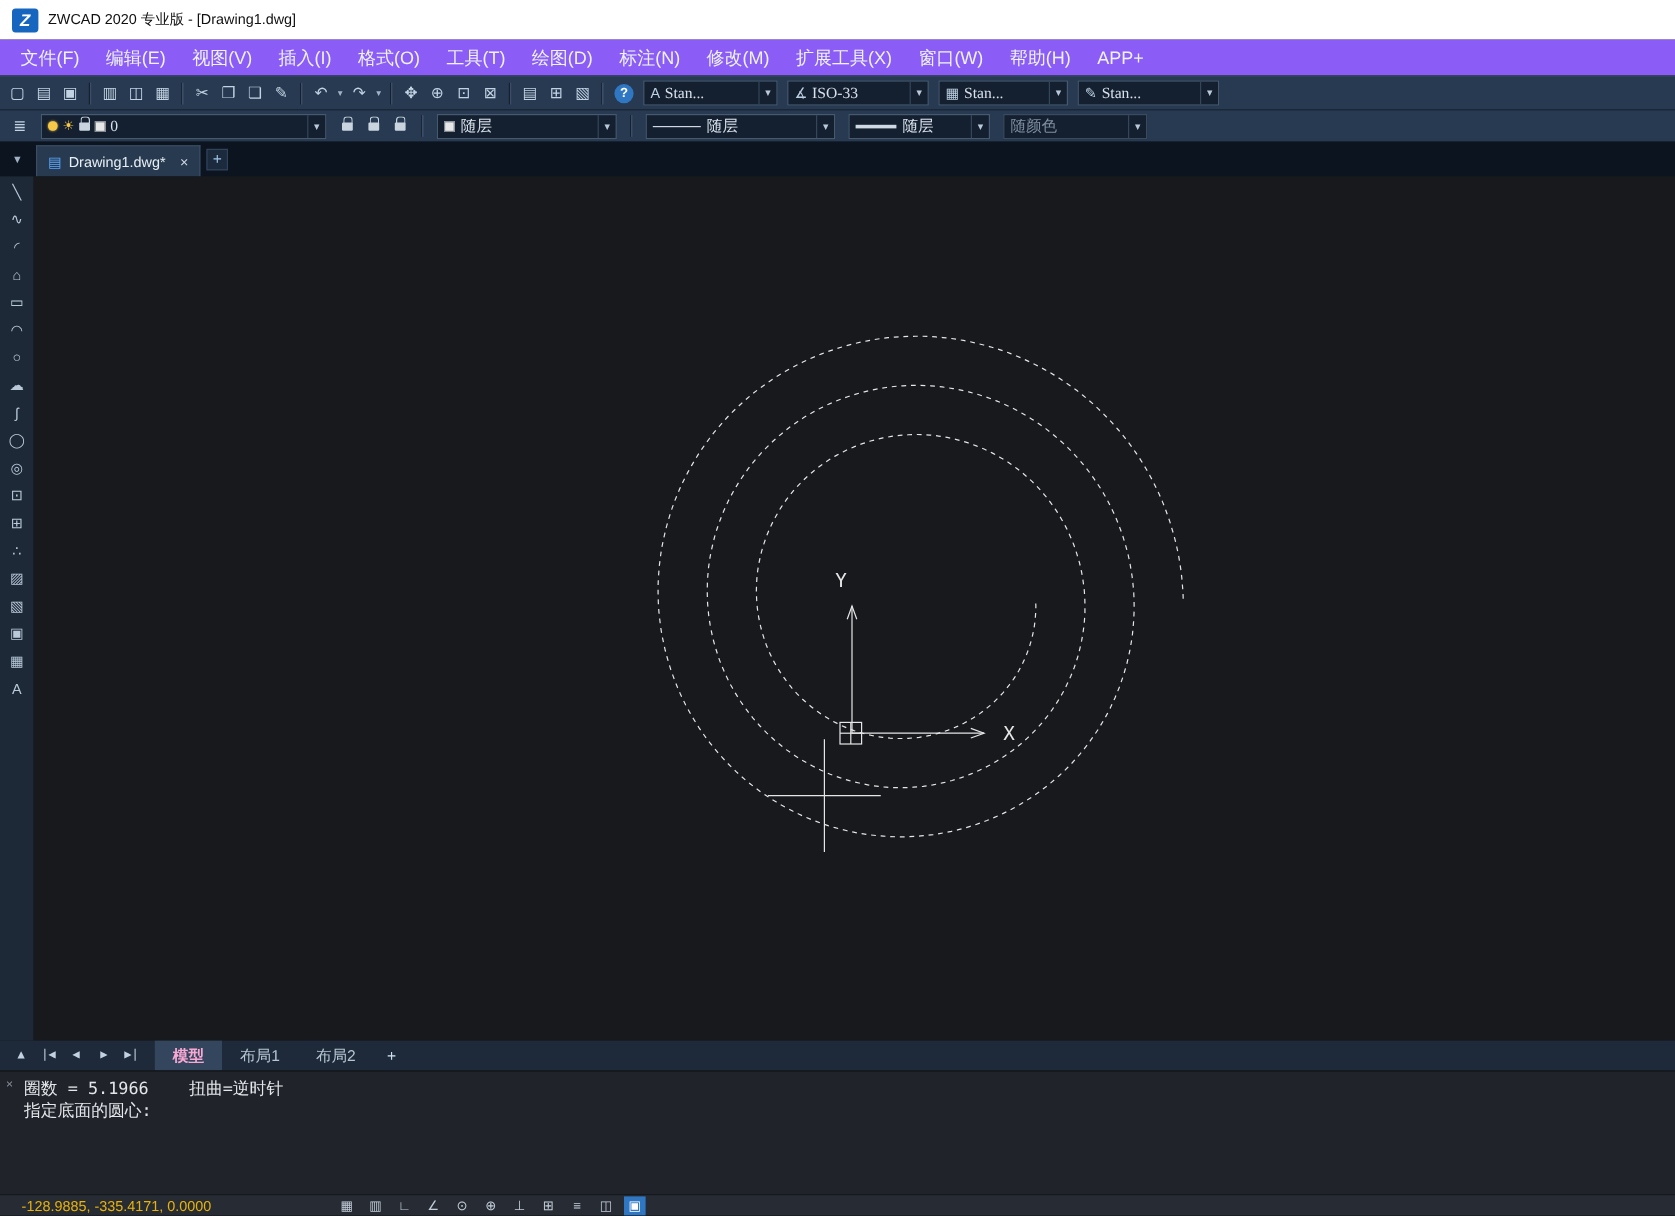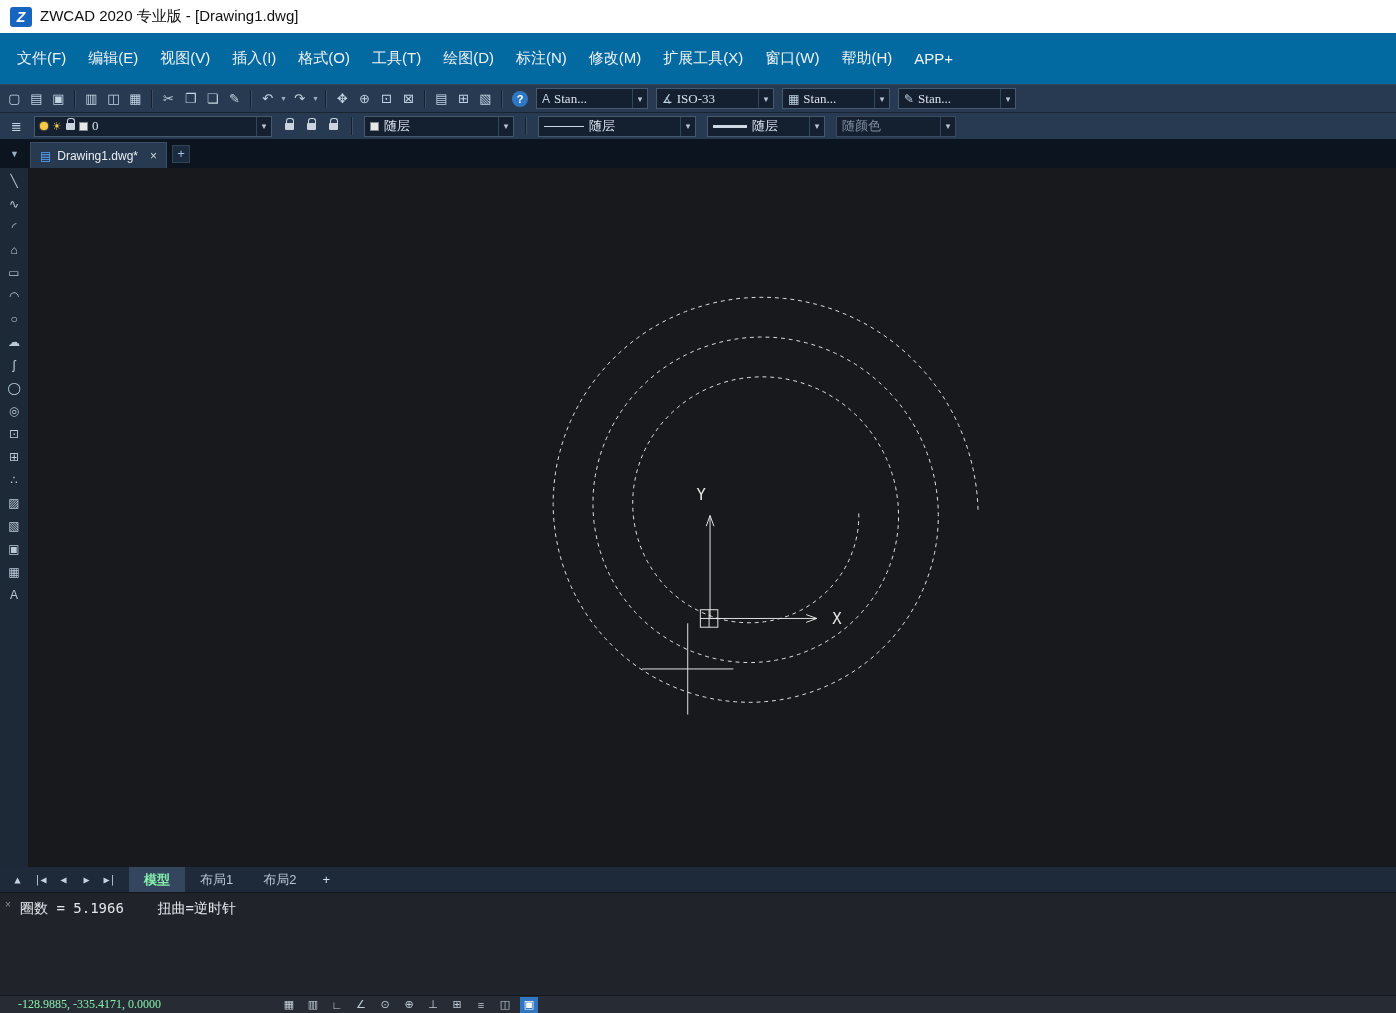--- a/index.html
+++ b/index.html
@@ -4,24 +4,24 @@
 <style>
   * { box-sizing: border-box; margin: 0; padding: 0; }
   html,body { width:1396px; height:1013px; overflow:hidden; }
   body { font-family:"Liberation Sans","DejaVu Sans",sans-serif; background:#17191d; }
   .app { display:flex; flex-direction:column; width:1396px; height:1013px; }
 
   
   .titlebar { flex:0 0 33px; background:#ffffff; display:flex; align-items:center; padding:0 10px; gap:8px; }
   .logo { width:22px; height:20px; background:#1666c0; color:#fff; font-weight:bold; font-style:italic;
           font-size:14px; display:flex; align-items:center; justify-content:center; border-radius:3px; }
-  .title { font-size:15px; color:#101010; }
-
-  
-  .menubar { flex:0 0 30px; background:#0369a1; display:flex; align-items:flex-end; padding:16px 6px; }
+  .title { font-size:12px; color:#101010; }
+
+  
+  .menubar { flex:0 0 30px; background:#8b5cf6; display:flex; align-items:flex-end; padding:4px 6px; }
   .menu-item { color:#eef3f8; font-size:15px; padding:0 11px; height:100%; display:flex; align-items:center; cursor:default; }
 
   
   .toolbar1 { flex:0 0 28px; background:#273a51; border-top:1px solid #31455d; display:flex; align-items:center; padding:0 4px; }
   .tb-icons { display:flex; align-items:center; gap:1px; }
   .tb-icon { width:21px; height:21px; display:flex; align-items:center; justify-content:center; color:#c2d3e3; font-size:13px; }
   .tb-icon[data-name="toolbar-separator"] { width:2px; min-width:2px; height:18px; padding:0;
       background:linear-gradient(to right,#16212d 50%,#3a4f67 50%); margin:0 4px; }
   .tb-icon.mini { width:9px; min-width:9px; font-size:8px; color:#9fb3c6; }
   .tb-icon.round { background:#2f77c2; color:#fff; border-radius:50%; width:16px; height:16px; min-width:16px; font-size:11px; font-weight:bold; margin:0 4px; }
@@ -65,33 +65,33 @@
   .lt-icon { width:22px; height:21px; display:flex; align-items:center; justify-content:center; color:#b9c9d8; font-size:12px; }
   .canvas { flex:1 1 auto; background:#17191d; position:relative; }
   .canvas svg { width:100%; height:100%; display:block; }
 
   
   .layoutbar { flex:0 0 25px; background:#1e2a39; display:flex; align-items:center; padding-left:6px; }
   .nav { display:flex; align-items:center; }
   .nav-ic { color:#c3d2e0; font-size:10px; width:23px; text-align:center; font-family:"DejaVu Sans Mono",monospace; }
   .ltabs { display:flex; align-items:stretch; height:100%; margin-left:8px; }
   .ltab { padding:0 15px; display:flex; align-items:center; color:#b7c4d2; font-size:13px; }
-  .ltab.active { background:#33465e; color:#86efac; font-weight:bold; }
+  .ltab.active { background:#33465e; color:#f9a8d4; font-weight:bold; }
   .ltab.plus { padding:0 11px; color:#cfe0f0; }
 
   
   .cmdwin { flex:0 0 103px; background:#202329; border-top:1px solid #12161b; position:relative; padding:6px 0 0 20px; }
   .cmd-close { position:absolute; left:5px; top:6px; color:#8a939e; font-size:10px; }
   .cmd-line { color:#e3e6ea; font-family:"DejaVu Sans Mono",monospace; font-size:14px; line-height:18px; white-space:pre; }
   .cmd-prompt-row { display:flex; align-items:center; margin-top:6px; }
   .caret { width:1px; height:14px; background:#e8e8e8; margin-left:3px; }
 
   
   .statusbar { flex:0 0 18px; background:#272c34; border-top:1px solid #14181d; display:flex; align-items:center; padding-left:18px; }
-  .coords { color:#86efac; font-size:12px; font-family:Liberation Serif, serif; width:262px; }
+  .coords { color:#eab308; font-size:12px; font-family:Liberation Sans, sans-serif; width:262px; }
   .st-icons { display:flex; gap:6px; align-items:center; }
   .st-icon { color:#c3cdd8; font-size:11px; width:18px; height:16px; display:flex; align-items:center; justify-content:center; }
   .st-icon.active { background:#2f77c2; color:#ffffff; }
 </style>
 </head>
 <body>
 
 <div class="app" data-name="zwcad-window">
 
   <header class="titlebar" data-name="title-bar">
@@ -282,20 +282,21 @@
         <span class="ltab" data-name="tab-layout2">布局2</span>
         <span class="ltab plus" data-name="tab-new-layout">+</span>
       </div>
   </div>
 
   <div class="cmdwin" data-name="command-window">
     <span class="cmd-close" data-name="close-command-window-icon">×</span>
     <div data-name="command-history">
 
         <div class="cmd-line" data-name="command-history-line">圈数 = 5.1966    扭曲=逆时针</div>
+        <div class="cmd-line" data-name="command-history-line">指定底面的圆心:</div>
       </div>
   </div>
 
   <div class="statusbar" data-name="status-bar">
     <span class="coords" data-name="cursor-coordinates">-128.9885, -335.4171, 0.0000</span>
     <div class="st-icons" data-name="status-toggles">
 
     <span class="st-icon" data-name="snap-toggle-icon">▦</span>
         <span class="st-icon" data-name="grid-toggle-icon">▥</span>
         <span class="st-icon" data-name="ortho-toggle-icon">∟</span>

